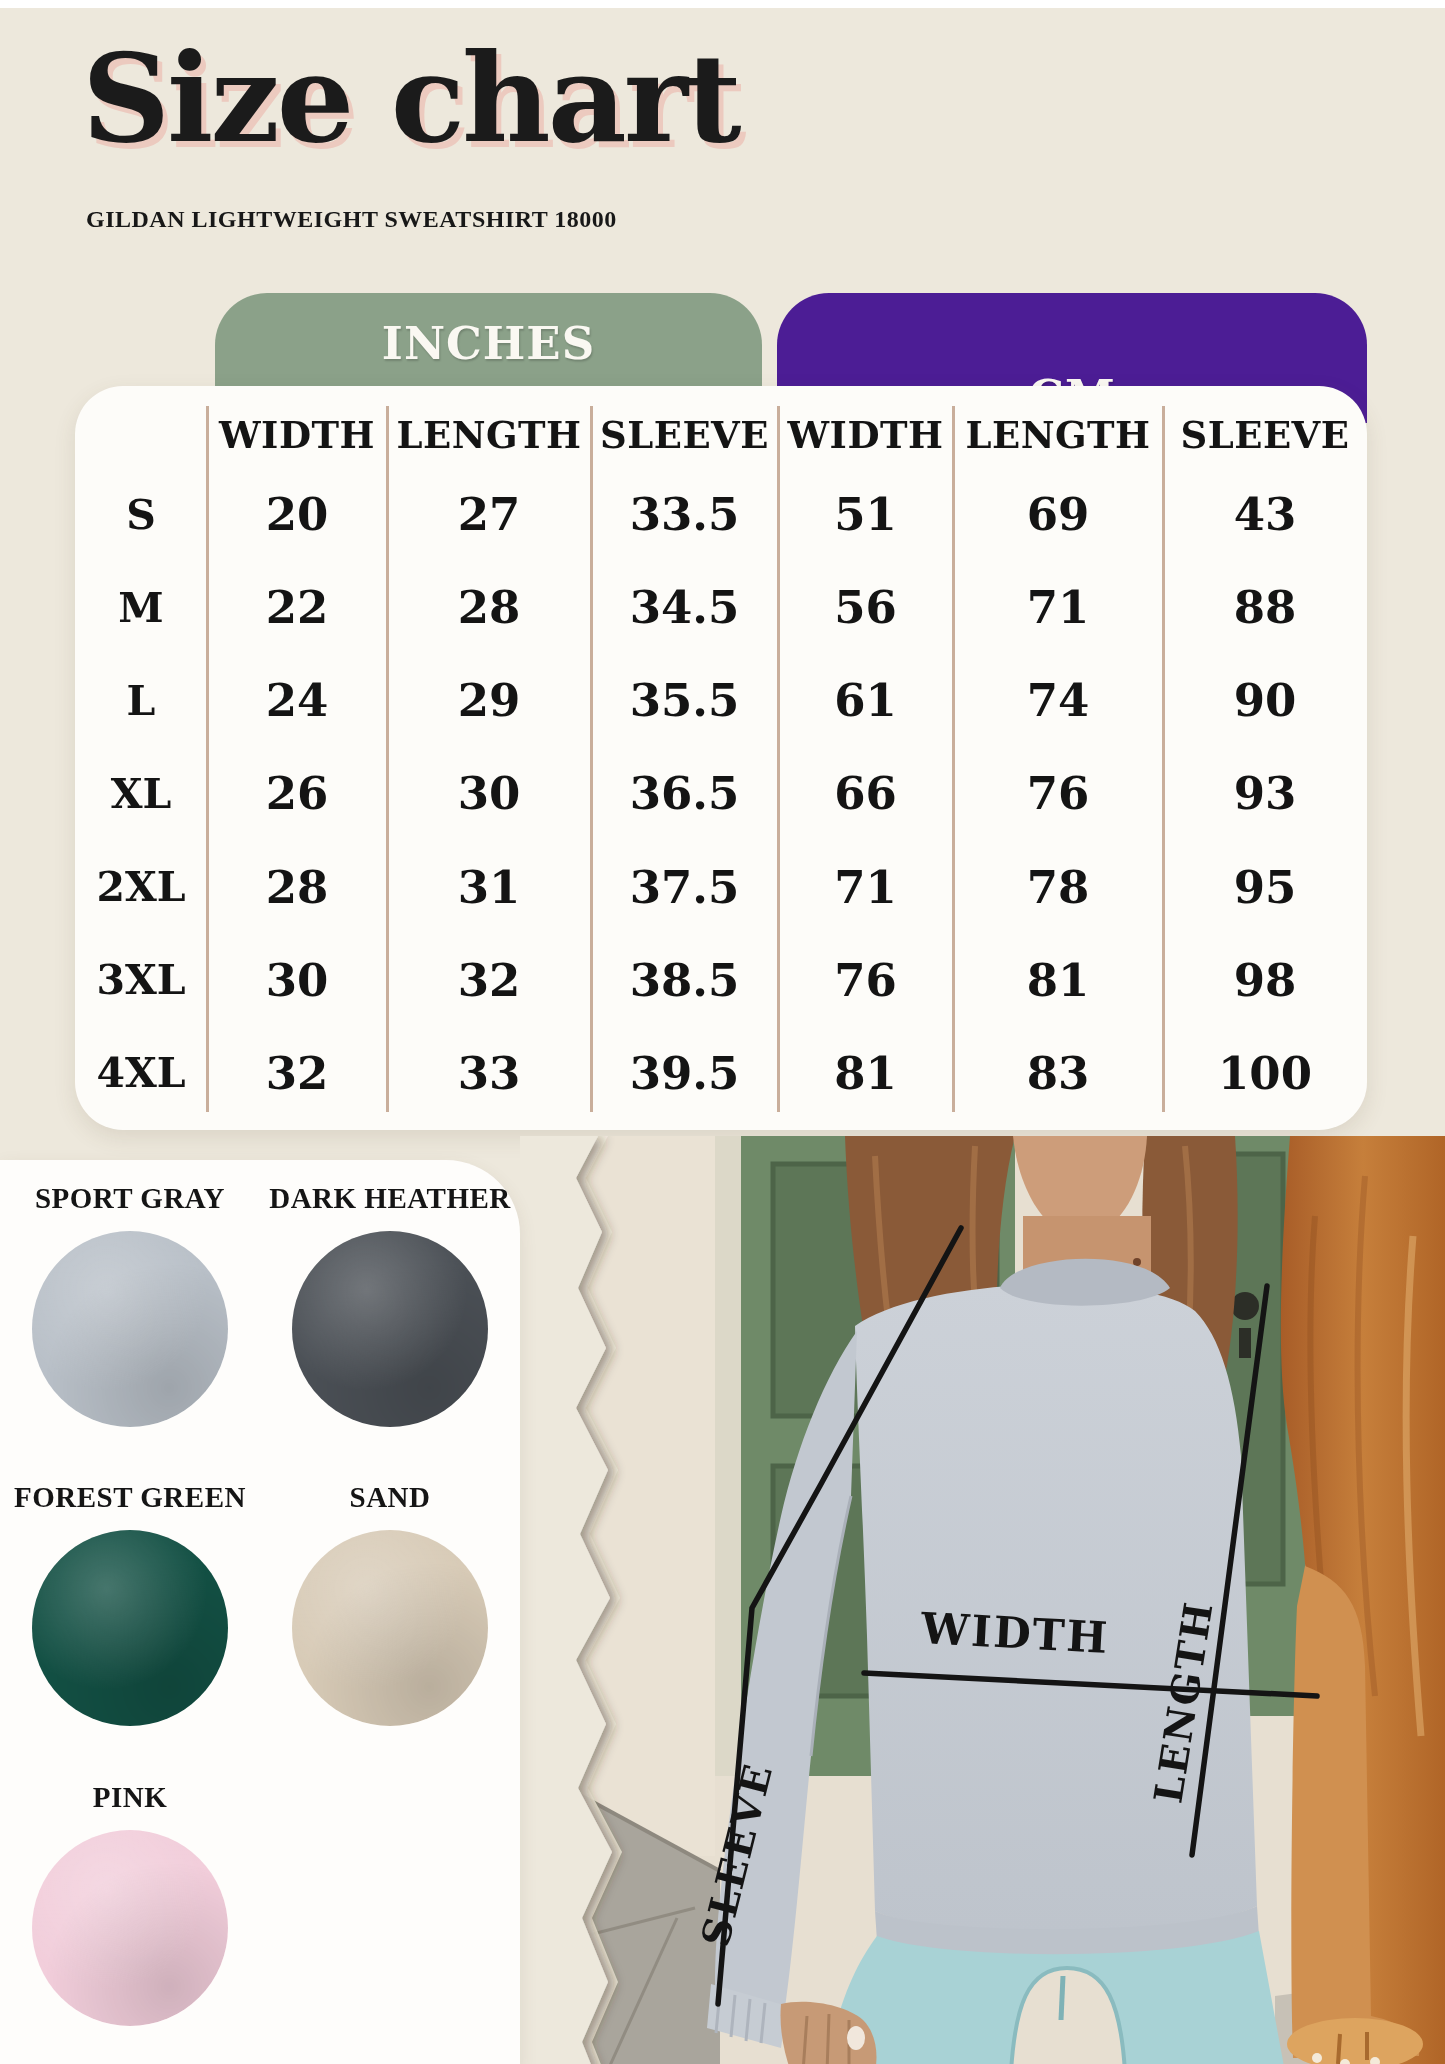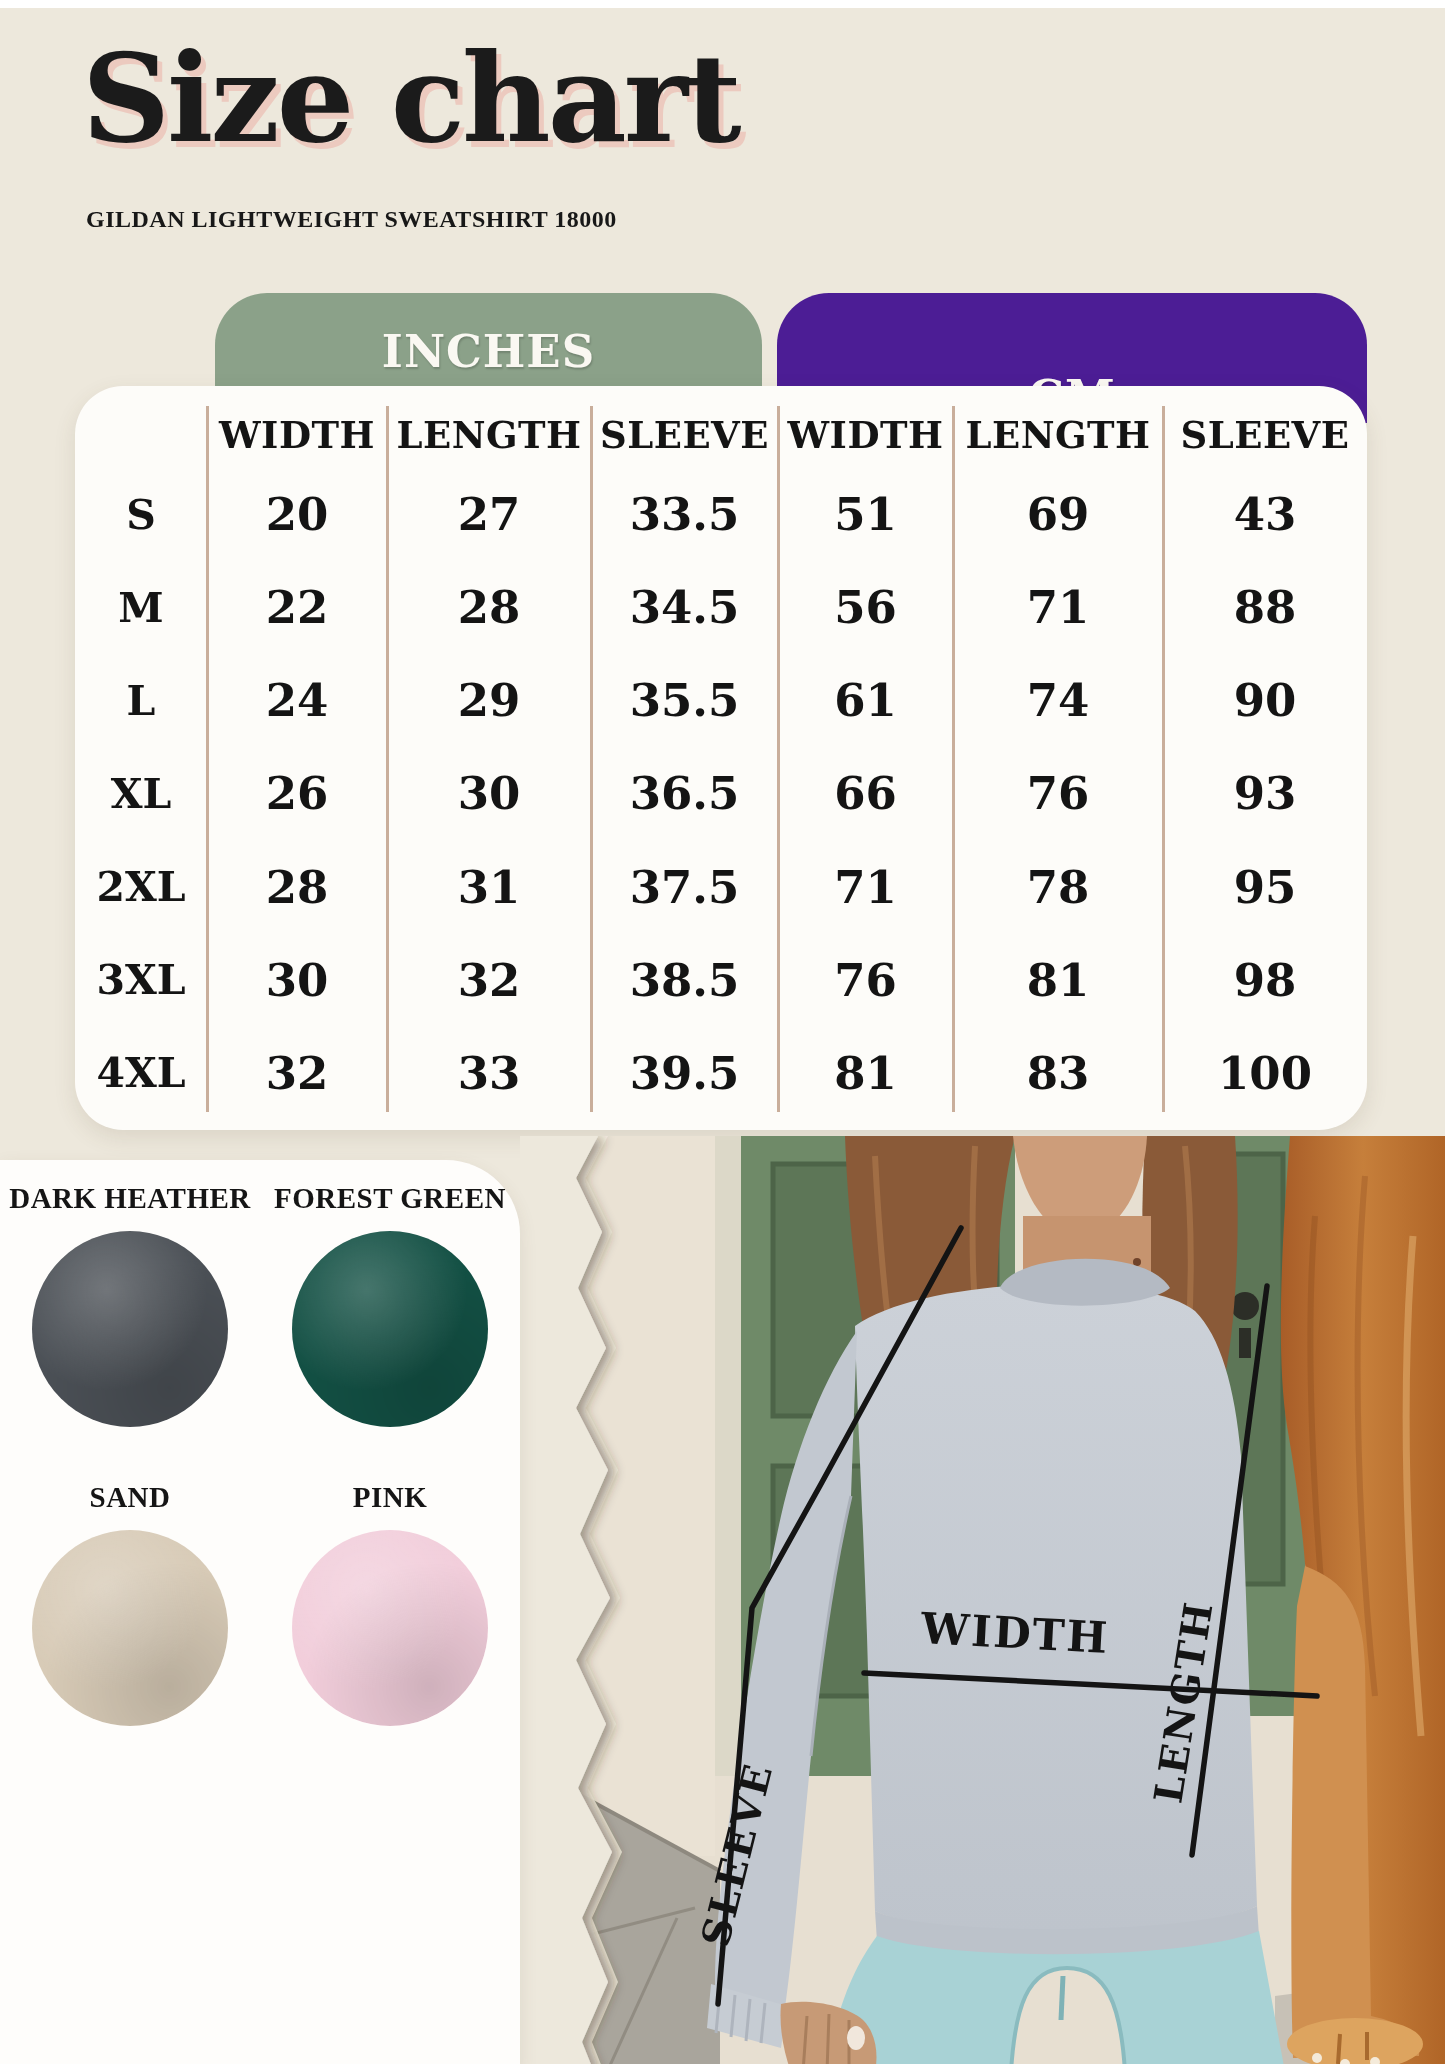--- a/index.html
+++ b/index.html
@@ -5,21 +5,21 @@
   html,body{margin:0;padding:0;}
   #canvas{position:relative;width:1445px;height:2064px;margin:8px auto;overflow:hidden;
           font-family:"DejaVu Serif", serif;background:#ede8dc;}
   
   .page-title{position:absolute;left:82px;top:18px;font-size:122px;font-weight:bold;
               letter-spacing:-3px;color:#1b1b1b;text-shadow:5px 6px 0 var(--ts,#eccabf);}
   .page-subtitle{position:absolute;left:86px;top:198px;font-size:24px;font-weight:bold;
                  letter-spacing:.5px;color:#181818;font-family:"Liberation Serif",serif;}
   
   .tab{position:absolute;top:285px;height:130px;border-radius:52px 52px 0 0;
-       display:flex;justify-content:center;align-items:flex-start;padding-top:32px;box-sizing:border-box;}
+       display:flex;justify-content:center;align-items:flex-start;padding-top:24px;box-sizing:border-box;}
   .tab-inches{left:215px;width:547px;}
   .tab-cm{left:777px;width:590px;}
   .tab span{font-size:45px;font-weight:bold;color:#faf8f2;letter-spacing:1px;
             text-shadow:1px 2px 2px rgba(0,0,0,.18);}
   
   .size-card{position:absolute;left:75px;top:378px;width:1292px;height:744px;background:#fdfcf9;
              border-radius:48px;box-shadow:0 8px 22px rgba(90,70,50,.12);}
   .divider{position:absolute;top:20px;bottom:18px;width:3px;}
   .thead,.trow{display:grid;grid-template-columns:132px 180px 204px 187px 175px 210px 204px;align-items:center;}
   .thead{position:absolute;left:0;top:16px;width:100%;height:66px;}
@@ -235,20 +235,24 @@
       <filter id="tornShadow" x="-40%" y="-5%" width="200%" height="110%">
         <feDropShadow dx="7" dy="2" stdDeviation="6" flood-color="#3a2a18" flood-opacity="0.45"></feDropShadow>
       </filter>
     </defs>
     <path d="M10,0 L88,0 L66,42 L92,96 L68,152 L96,212 L66,272 L98,334 L70,398 L100,462 L66,524 L96,588 L68,652 L102,716 L72,782 L98,846 L72,906 L84,936 L10,936 Z" fill="#f6f1e6" opacity=".9"></path>
     <path d="M0,0 L78,0 L56,42 L82,96 L58,152 L86,212 L56,272 L88,334 L60,398 L90,462 L56,524 L86,588 L58,652 L92,716 L62,782 L88,846 L62,906 L74,936 L0,936 Z" fill="#ede8dc" filter="url(#tornShadow)"></path>
   </svg>
 
   <div class="colors-panel">
     <div class="swatch">
+      <span class="swatch-name">SPORT GRAY</span>
+      <div class="swatch-circle" style="background-color: rgb(185, 192, 200);"></div>
+    </div>
+    <div class="swatch">
       <span class="swatch-name">DARK HEATHER</span>
       <div class="swatch-circle" style="background-color: rgb(75, 80, 86);"></div>
     </div>
     <div class="swatch">
       <span class="swatch-name">FOREST GREEN</span>
       <div class="swatch-circle" style="background-color: rgb(19, 80, 68);"></div>
     </div>
     <div class="swatch">
       <span class="swatch-name">SAND</span>
       <div class="swatch-circle" style="background-color: rgb(216, 203, 183);"></div>

